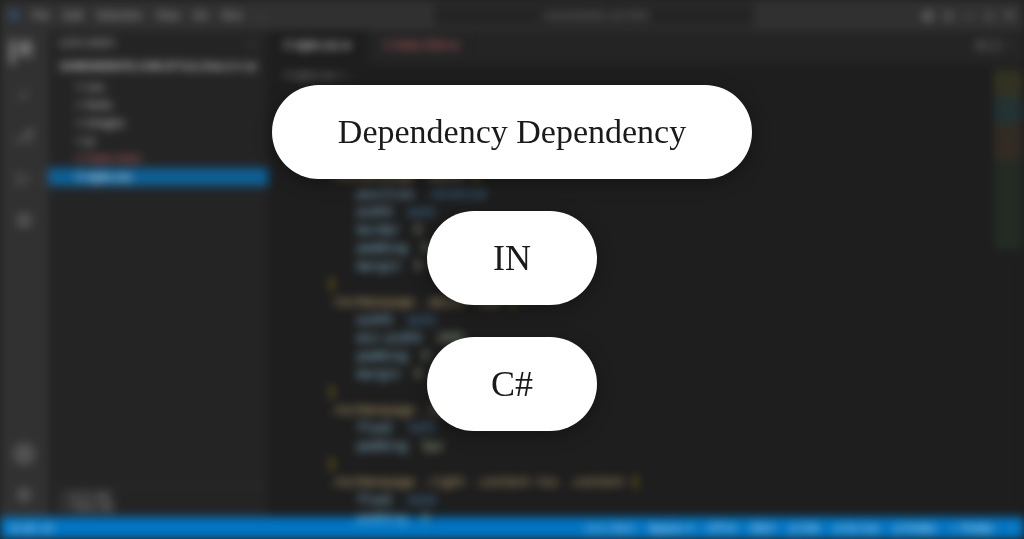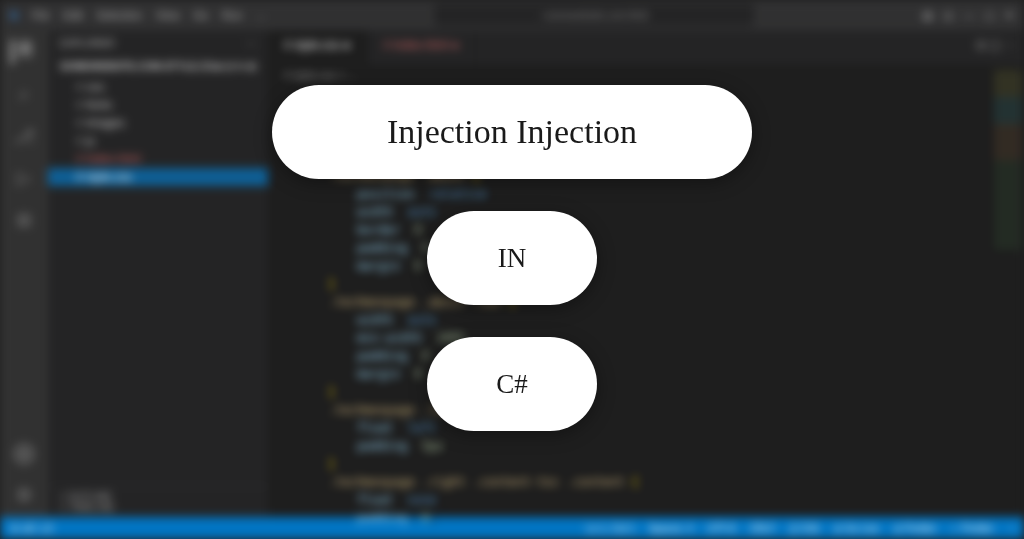--- a/index.html
+++ b/index.html
@@ -170,21 +170,21 @@
       background: #fff;
       border-radius: 48px;
       font-family: 'Georgia', 'Times New Roman', serif;
       color: #1a1a1a;
       display: flex;
       align-items: center;
       justify-content: center;
       box-shadow: 0 4px 18px rgba(0,0,0,0.35);
     }
     .pill-lg { width: 480px; height: 94px; font-size: 34px; }
-    .pill-sm { width: 170px; height: 94px; font-size: 27px; }
+    .pill-sm { width: 170px; height: 94px; font-size: 36px; }
     .outline-panel {
       position: absolute;
       bottom: 22px; left: 48px;
       width: 220px;
       background: #252526;
       font-size: 10px;
       color: #aaa;
       padding: 4px 12px;
       border-top: 1px solid #333;
     }
@@ -316,21 +316,21 @@
       <span>⊘ Go Live</span>
       <span>⊘ Prettier</span>
       <span>✓ Prettier</span>
       <span>◔</span>
     </div>
   </div>
 </div>
 
 <div class="overlay">
   <div class="pill pill-lg">
-    <span>Injection Injection</span>
+    <span>Dependency Dependency</span>
   </div>
   <div class="pill pill-sm">
     <span>IN</span>
   </div>
   <div class="pill pill-sm">
     <span>C#</span>
   </div>
 </div>
 
 </body></html>

